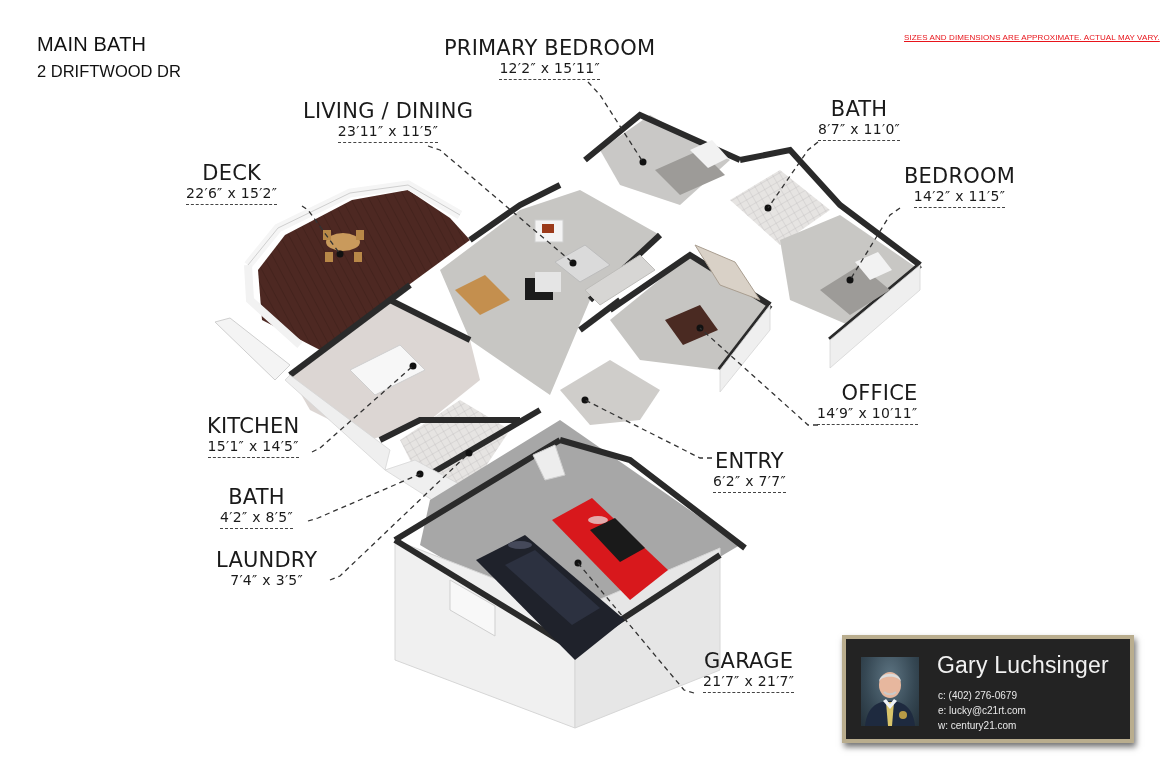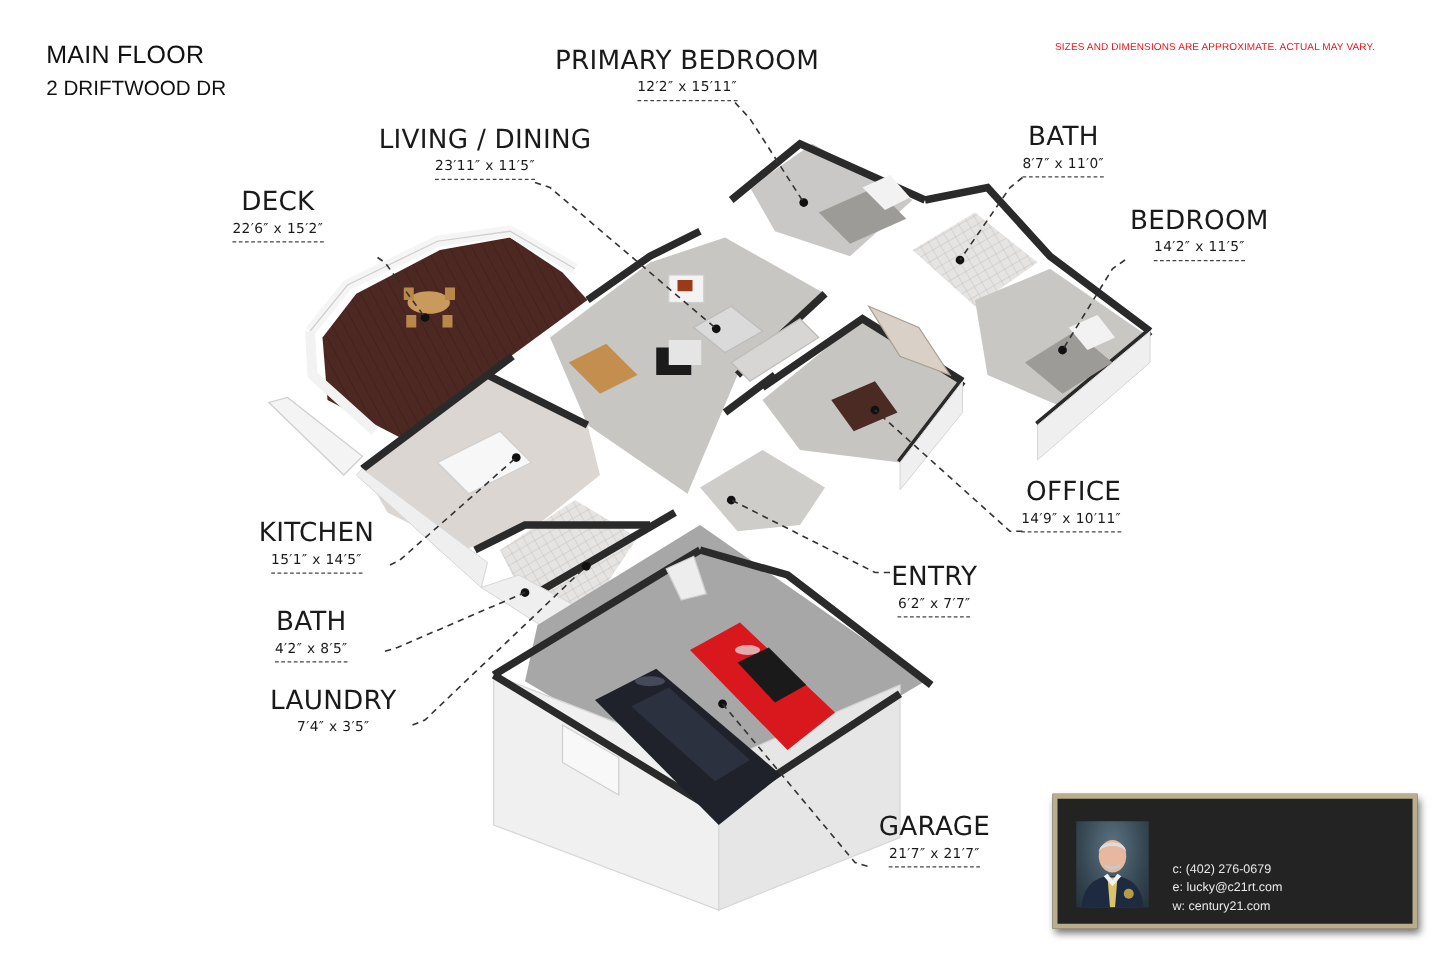--- a/index.html
+++ b/index.html
@@ -3,43 +3,43 @@
 <meta charset="utf-8">
 <style>
   * { box-sizing: border-box; margin: 0; padding: 0; }
   html, body { width: 1163px; height: 776px; background: #ffffff; overflow: hidden; }
   body { position: relative; font-family: "Liberation Sans", sans-serif; color: #111; }
 
   .header { position: absolute; left: 37px; top: 33px; }
   .header .title { font-size: 20px; line-height: 22px; letter-spacing: 0.2px; color: #111; }
   .header .address { font-size: 16.5px; line-height: 20px; margin-top: 6px; color: #111; }
 
-  .disclaimer { position: absolute; left: 844px; top: 33px; font-size: 8px; color: #e8141b;
-    letter-spacing: 0.1px; text-transform: uppercase; font-variant: small-caps; }
+  .disclaimer { position: absolute; left: 904px; top: 33px; font-size: 8px; color: #e8141b;
+    letter-spacing: 0.1px; text-transform: uppercase; font-variant: small-caps; text-decoration: underline; }
 
   .plan { position: absolute; left: 0; top: 0; width: 1163px; height: 776px; }
 
   .room-label { position: absolute; text-align: center; font-family: "DejaVu Sans", sans-serif;
     color: #1a1a1a; white-space: nowrap; }
   .room-label .name { font-size: 21px; line-height: 19px; letter-spacing: 0.2px; }
-  .room-label .dims { font-size: 11px; line-height: 19px; letter-spacing: 0.3px;
+  .room-label .dims { font-size: 14px; line-height: 19px; letter-spacing: 0.3px;
     border-bottom: 1.5px dashed #444; padding-bottom: 1px; display: inline-block; }
 
   .agent-card { position: absolute; left: 842px; top: 635px; width: 292px; height: 108px;
     background: #232323; border: 4px solid #b9ad8e; box-shadow: 2px 4px 6px rgba(0,0,0,0.55); }
   .agent-photo { position: absolute; left: 15px; top: 18px; width: 58px; height: 69px;
     background: radial-gradient(ellipse at 50% 30%, #5d7482 0%, #364854 60%, #24313a 100%); overflow: hidden; }
   .agent-name { position: absolute; left: 91px; top: 13px; font-size: 23px; color: #f1f1f1; letter-spacing: 0.2px; }
   .agent-line { position: absolute; left: 92px; font-size: 10px; color: #e8e8e8; text-align: right; }
 </style>
 </head>
 <body>
 
 <div class="header">
-  <div class="title">MAIN FLOOR</div>
+  <div class="title">MAIN BATH</div>
   <div class="address">2 DRIFTWOOD DR</div>
 </div>
 
 <div class="disclaimer">Sizes and dimensions are approximate. Actual may vary.</div>
 
 <svg class="plan" viewBox="0 0 1163 776" xmlns="http://www.w3.org/2000/svg">
   <defs>
     <pattern id="deckboards" width="8" height="8" patternUnits="userSpaceOnUse" patternTransform="rotate(-28)">
       <rect width="8" height="8" fill="#4d2822"></rect>
       <line x1="0" y1="0" x2="0" y2="8" stroke="#3b1d18" stroke-width="1"></line>
@@ -199,21 +199,21 @@
 <div class="room-label" style="left:818px; top:100px;">
   <div class="name">BATH</div>
   <div class="dims">8′7″ x 11′0″</div>
 </div>
 
 <div class="room-label" style="left:904px; top:167px;">
   <div class="name">BEDROOM</div>
   <div class="dims">14′2″ x 11′5″</div>
 </div>
 
-<div class="room-label" style="left:186px; top:152px;">
+<div class="room-label" style="left:186px; top:164px;">
   <div class="name">DECK</div>
   <div class="dims">22′6″ x 15′2″</div>
 </div>
 
 <div class="room-label" style="left:817px; top:384px;text-align:right;">
   <div class="name">OFFICE</div>
   <div class="dims">14′9″ x 10′11″</div>
 </div>
 
 <div class="room-label" style="left:207px; top:417px;">
@@ -246,16 +246,17 @@
     <svg width="58" height="69" viewBox="0 0 58 69" xmlns="http://www.w3.org/2000/svg">
       <path d="M4 69 C6 50 16 44 29 44 C42 44 52 50 54 69 Z" fill="#1e2a3f"></path>
       <polygon points="25,45 33,45 31,69 27,69" fill="#d9c46a"></polygon>
       <polygon points="22,44 29,52 36,44 33,42 29,47 25,42" fill="#eef1f5"></polygon>
       <circle cx="42" cy="58" r="4" fill="#b99b46"></circle>
       <ellipse cx="29" cy="28" rx="11" ry="13" fill="#e7b79e"></ellipse>
       <path d="M18 25 C18 14 40 14 40 25 C38 18 20 18 18 25 Z" fill="#dcdcdc"></path>
       <path d="M23 35 C26 38 32 38 35 35" stroke="#c9c9c9" stroke-width="2" fill="none"></path>
     </svg>
   </div>
+  <div class="agent-name">Gary Luchsinger</div>
   <div class="agent-line" style="top:51px;">c: (402) 276-0679</div>
   <div class="agent-line" style="top:66px;">e: lucky@c21rt.com</div>
   <div class="agent-line" style="top:81px;">w: century21.com</div>
 </div>
 
 </body></html>

